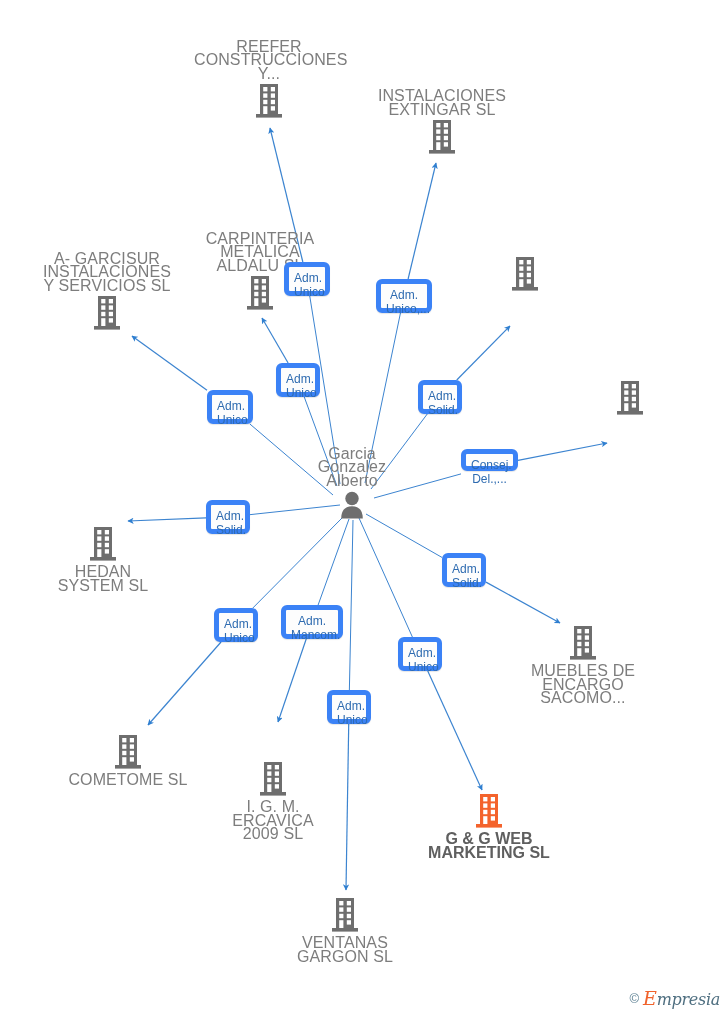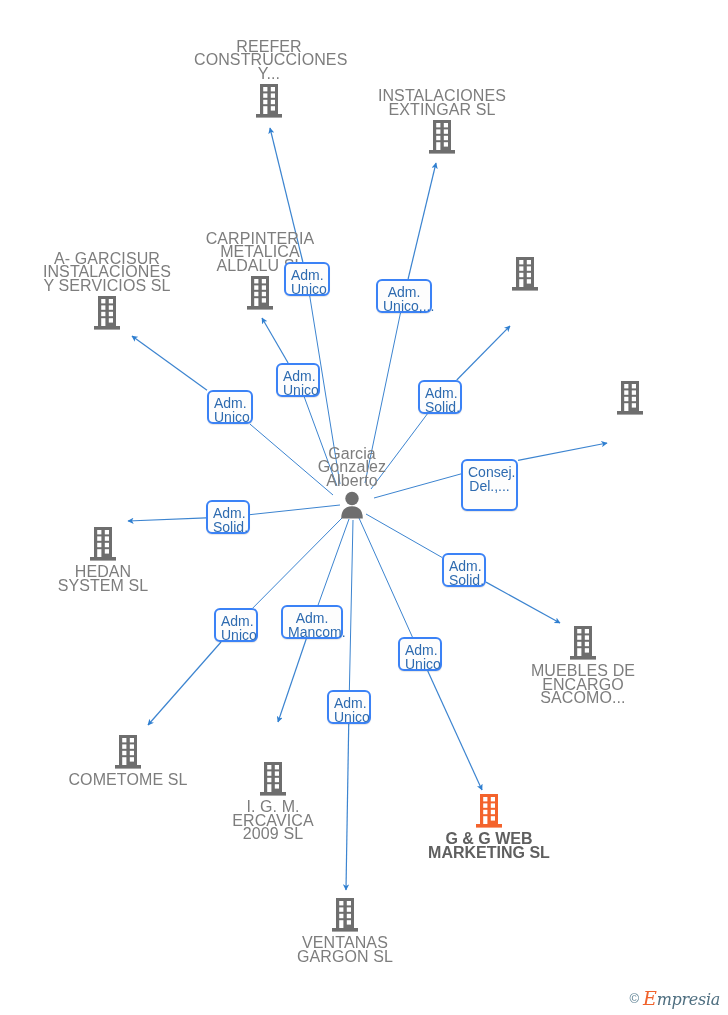--- a/index.html
+++ b/index.html
@@ -48,24 +48,24 @@
     display: block;
     margin: 0 auto;
   }
   .node.above .caption { margin-bottom: 2px; }
   .node.below .caption { margin-top: 2px; }
 
   .edge-label {
     position: absolute;
     box-sizing: border-box;
     background: #fdfdfd;
-    border: 2px solid #3b82f6;
+    border: 5px solid #3b82f6;
     border-radius: 6px;
     color: #2e6bb0;
-    font-size: 14px;
+    font-size: 12px;
     line-height: 14px;
     text-align: center;
     padding: 4px 5px 5px 5px;
     white-space: pre-line;
     box-shadow: 0 1px 1px rgba(0,0,0,0.10);
   }
   .watermark {
     position: absolute;
     right: 8px;
     bottom: 6px;
@@ -336,21 +336,21 @@
       <div class="edge-label" style="left: 284px; top: 262px; width: 46px; height: 34px;">Adm.
 Unico</div>
       <div class="edge-label" style="left: 376px; top: 279px; width: 56px; height: 34px;">Adm.
 Unico,...</div>
       <div class="edge-label" style="left: 276px; top: 363px; width: 44px; height: 34px;">Adm.
 Unico</div>
       <div class="edge-label" style="left: 207px; top: 390px; width: 46px; height: 34px;">Adm.
 Unico</div>
       <div class="edge-label" style="left: 418px; top: 380px; width: 44px; height: 34px;">Adm.
 Solid.</div>
-      <div class="edge-label" style="left: 461px; top: 459px; width: 57px; height: 52px;">Consej.
+      <div class="edge-label" style="left: 461px; top: 449px; width: 57px; height: 22px;">Consej.
 Del.,...</div>
       <div class="edge-label" style="left: 206px; top: 500px; width: 44px; height: 34px;">Adm.
 Solid.</div>
       <div class="edge-label" style="left: 442px; top: 553px; width: 44px; height: 34px;">Adm.
 Solid.</div>
       <div class="edge-label" style="left: 214px; top: 608px; width: 44px; height: 34px;">Adm.
 Unico</div>
       <div class="edge-label" style="left: 281px; top: 605px; width: 62px; height: 34px;">Adm.
 Mancom.</div>
       <div class="edge-label" style="left: 398px; top: 637px; width: 44px; height: 34px;">Adm.

